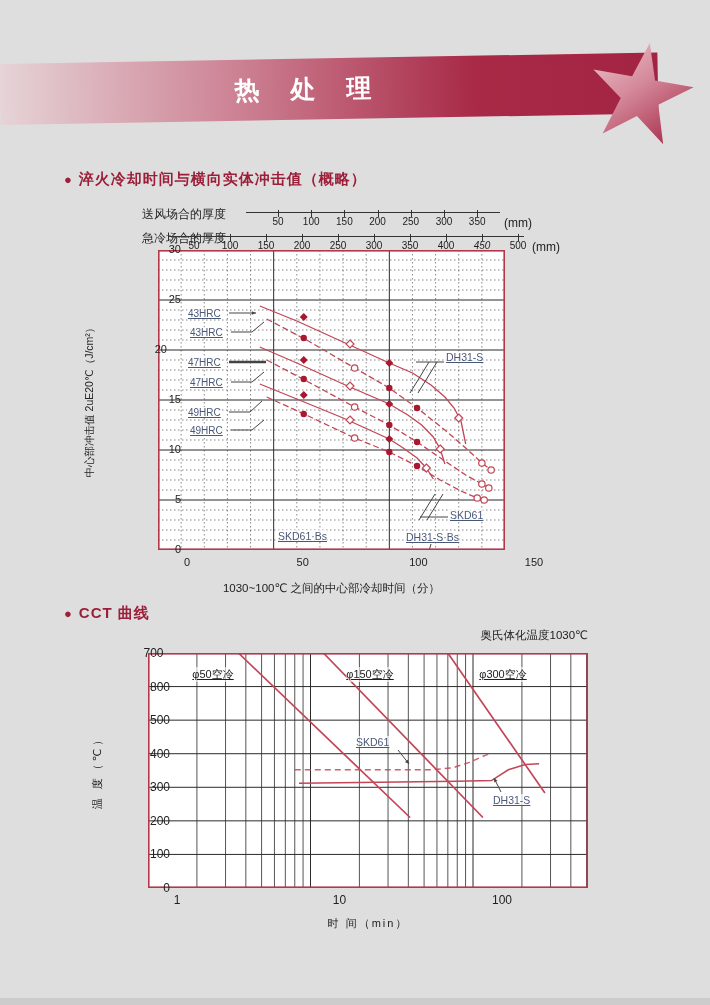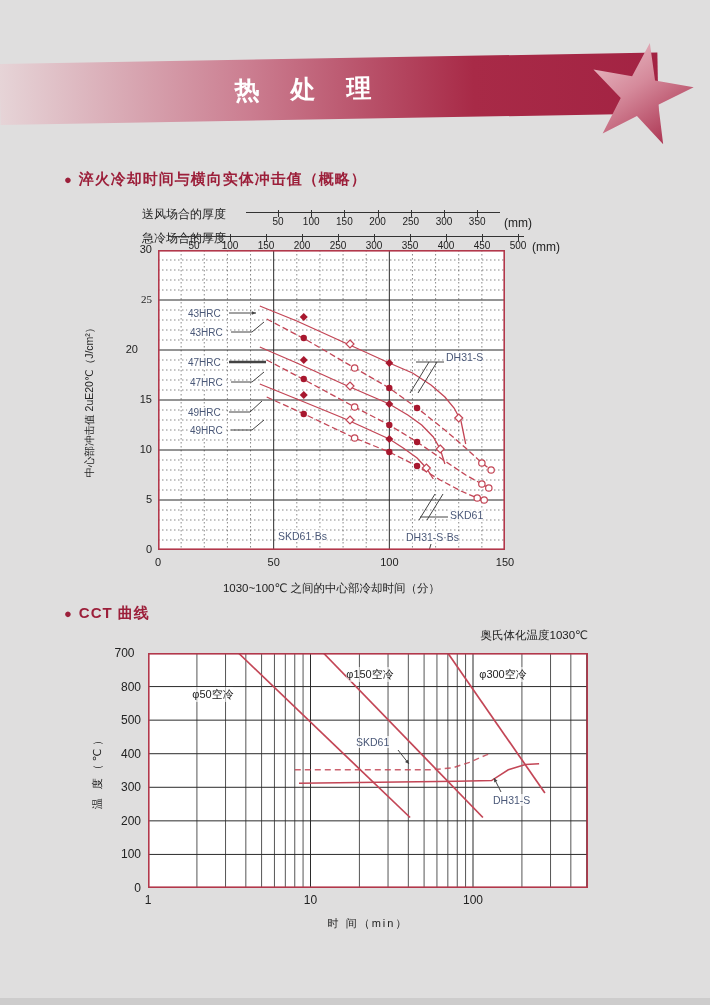--- a/index.html
+++ b/index.html
@@ -23,28 +23,28 @@
   #chart2{left:148px;top:653px;width:440px;height:235px;}
   .plot svg{position:absolute;left:0;top:0;}
   
   .axtitle{position:absolute;font-size:11px;color:#222;}
   #ylabel1{left:-75px;top:393px;width:330px;text-align:center;transform:rotate(-90deg);font-size:10.5px;}
   #xlabel1{left:158px;top:581px;width:347px;text-align:center;font-size:11.5px;}
   #ylabel2{left:7px;top:763px;width:180px;text-align:center;transform:rotate(-90deg);letter-spacing:3px;}
   #xlabel2{left:148px;top:916px;width:440px;text-align:center;letter-spacing:2px;}
   #note2{position:absolute;right:122px;top:628px;font-size:11.5px;color:#222;}
   
-  .tick{position:absolute;font-size:11px;color:#222;}
+  .tick{position:absolute;font-size:11px;color:#222;margin-left:29px;}
   .tick.right{text-align:right;}
   .tick.center{text-align:center;}
   .topaxis-label{position:absolute;font-size:12px;color:#222;}
   .topaxis-tickline{position:absolute;width:1px;background:#333;}
   .topaxis-num{position:absolute;font-size:10px;color:#222;text-align:center;width:30px;}
   
-  .ann{position:absolute;white-space:nowrap;}
+  .ann{position:absolute;white-space:nowrap;text-decoration:underline;}
   .ann.hrc{font-size:10px;color:#4a5878;background:rgba(255,255,255,.75);padding:0 1px;}
   .ann.steel{font-size:10.5px;color:#4a5878;background:rgba(255,255,255,.7);}
   .ann.phi{font-size:11px;color:#222;transform:translateX(-50%);background:rgba(255,255,255,.6);}
   .legendbox{position:absolute;left:4px;top:3px;width:104px;height:33px;border:1px dashed #888;
              background:rgba(255,255,255,.85);font-size:9px;color:#333;line-height:15px;padding:1px 0 0 5px;box-sizing:border-box;}
   #footer-strip{position:absolute;left:0;bottom:0;width:710px;height:7px;background:#cdcccc;}
 </style>
 </head>
 <body>
 
@@ -219,38 +219,38 @@
         <path d="M175.4,0.0 L334.9,164.5" fill="none" stroke="#c34656" stroke-width="1.7" stroke-dasharray="none" opacity="1"></path>
         <path d="M299.8,0.0 L396.9,140.0" fill="none" stroke="#c34656" stroke-width="1.7" stroke-dasharray="none" opacity="1"></path>
         <path d="M146.8,116.8 L282.8,116.8 L304.7,114.8 L321.4,109.4 L337.9,102.1 L342.4,100.7" fill="none" stroke="#c34656" stroke-width="1.5" stroke-dasharray="6,4" opacity="0.85"></path>
         <path d="M151.0,130.3 L309.3,128.2 L343.5,127.6 L360.3,116.8 L377.4,111.5 L391.1,110.8" fill="none" stroke="#c34656" stroke-width="1.5" stroke-dasharray="none" opacity="1"></path>
         <path d="M250,97 L261,111" fill="none" stroke="#444" stroke-width="1"></path>
         <polygon points="261,111 257.018600032907,108.90275077731998 259.90426573169253,106.63544201398851" fill="#444"></polygon>
         <path d="M353,139 L346,125" fill="none" stroke="#444" stroke-width="1"></path>
         <polygon points="346,125 349.47876021087654,127.85451000965524 346.19635188119827,129.4957141744944" fill="#444"></polygon>
         <rect x="0.8" y="0.8" width="438.4" height="233.4" fill="none" stroke="#b2384b" stroke-width="1.6"></rect>
       </svg>
-      <div class="ann phi" style="left:65px;top:14px;margin-top:20px;">φ50空冷</div>
+      <div class="ann phi" style="left:65px;top:14px;">φ50空冷</div>
       <div class="ann phi" style="left:222px;top:14px;">φ150空冷</div>
       <div class="ann phi" style="left:355px;top:14px;">φ300空冷</div>
       <div class="ann steel" style="left:208px;top:83px;">SKD61</div>
       <div class="ann steel" style="left:345px;top:141px;">DH31-S</div>
     </div>
   <div id="ylabel2" class="axtitle">温  度（℃）</div>
   <div id="xlabel2" class="axtitle">时  间（min）</div>
 
   <div id="footer-strip"></div>
 </div>
 
 <div class="tick right" style="left:122px;top:543px;width:30px;">0</div>
 <div class="tick right" style="left:122px;top:493px;width:30px;">5</div>
 <div class="tick right" style="left:122px;top:443px;width:30px;">10</div>
 <div class="tick right" style="left:122px;top:393px;width:30px;">15</div>
 <div class="tick right" style="left:108px;top:343px;width:30px;">20</div>
-<div class="tick right" style="left:122px;top:293px;width:30px;font-family:Liberation Serif, serif;">25</div>
+<div class="tick right" style="left:122px;top:293px;width:30px;">25</div>
 <div class="tick right" style="left:122px;top:243px;width:30px;">30</div>
 <div class="tick center" style="left:143px;top:556px;width:30px;">0</div>
 <div class="tick center" style="left:258.66666666666663px;top:556px;width:30px;">50</div>
 <div class="tick center" style="left:374.3333333333333px;top:556px;width:30px;">100</div>
 <div class="tick center" style="left:490px;top:556px;width:30px;">150</div>
 <div class="topaxis-label" style="left:142px;top:206px;">送风场合的厚度</div>
 <div style="position:absolute;left:246px;top:212px;width:254px;height:1px;background:#333;"></div>
 <div class="topaxis-tickline" style="left:278px;top:210px;height:7px;"></div>
 <div class="topaxis-num" style="left:263px;top:216px;">50</div>
 <div class="topaxis-tickline" style="left:311.2px;top:210px;height:7px;"></div>
@@ -279,21 +279,21 @@
 <div class="topaxis-num" style="left:287px;top:240px;">200</div>
 <div class="topaxis-tickline" style="left:338px;top:234px;height:7px;"></div>
 <div class="topaxis-num" style="left:323px;top:240px;">250</div>
 <div class="topaxis-tickline" style="left:374px;top:234px;height:7px;"></div>
 <div class="topaxis-num" style="left:359px;top:240px;">300</div>
 <div class="topaxis-tickline" style="left:410px;top:234px;height:7px;"></div>
 <div class="topaxis-num" style="left:395px;top:240px;">350</div>
 <div class="topaxis-tickline" style="left:446px;top:234px;height:7px;"></div>
 <div class="topaxis-num" style="left:431px;top:240px;">400</div>
 <div class="topaxis-tickline" style="left:482px;top:234px;height:7px;"></div>
-<div class="topaxis-num" style="left:467px;top:240px;">450</div>
+<div class="topaxis-num" style="left:467px;top:240px;font-style:italic;">450</div>
 <div class="topaxis-tickline" style="left:518px;top:234px;height:7px;"></div>
 <div class="topaxis-num" style="left:503px;top:240px;">500</div>
 <div class="topaxis-label" style="left:532px;top:240px;">(mm)</div>
 <div class="tick right" style="left:108px;top:881px;width:33px;font-size:12px;">0</div>
 <div class="tick right" style="left:108px;top:847.4285714285714px;width:33px;font-size:12px;">100</div>
 <div class="tick right" style="left:108px;top:813.8571428571429px;width:33px;font-size:12px;">200</div>
 <div class="tick right" style="left:108px;top:780.2857142857142px;width:33px;font-size:12px;">300</div>
 <div class="tick right" style="left:108px;top:746.7142857142858px;width:33px;font-size:12px;">400</div>
 <div class="tick right" style="left:108px;top:713.1428571428571px;width:33px;font-size:12px;">500</div>
 <div class="tick right" style="left:108px;top:679.5714285714286px;width:33px;font-size:12px;">800</div>

